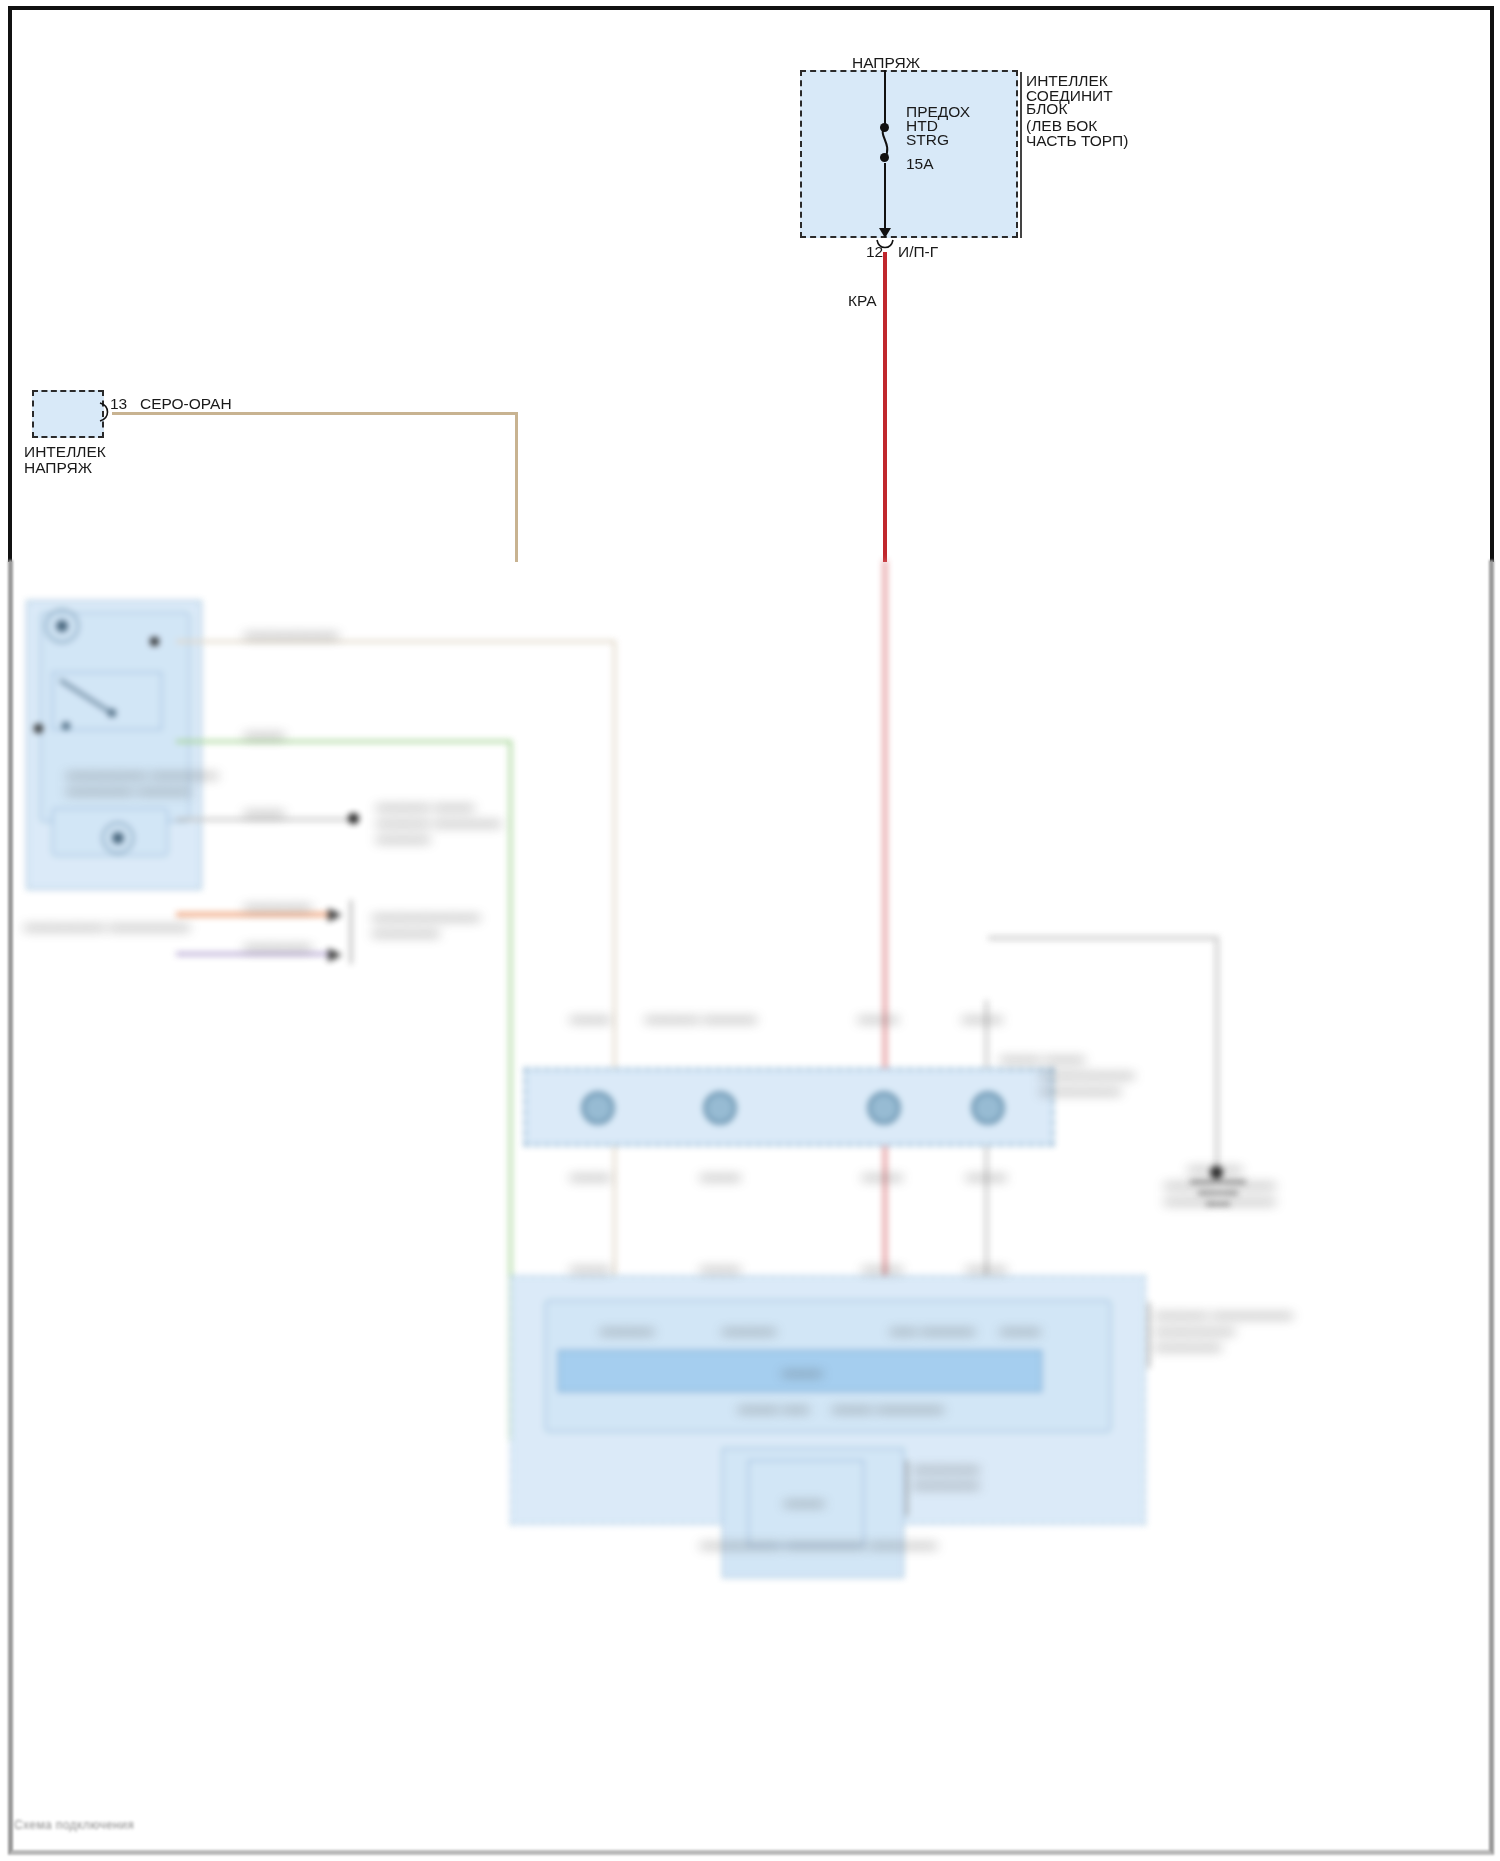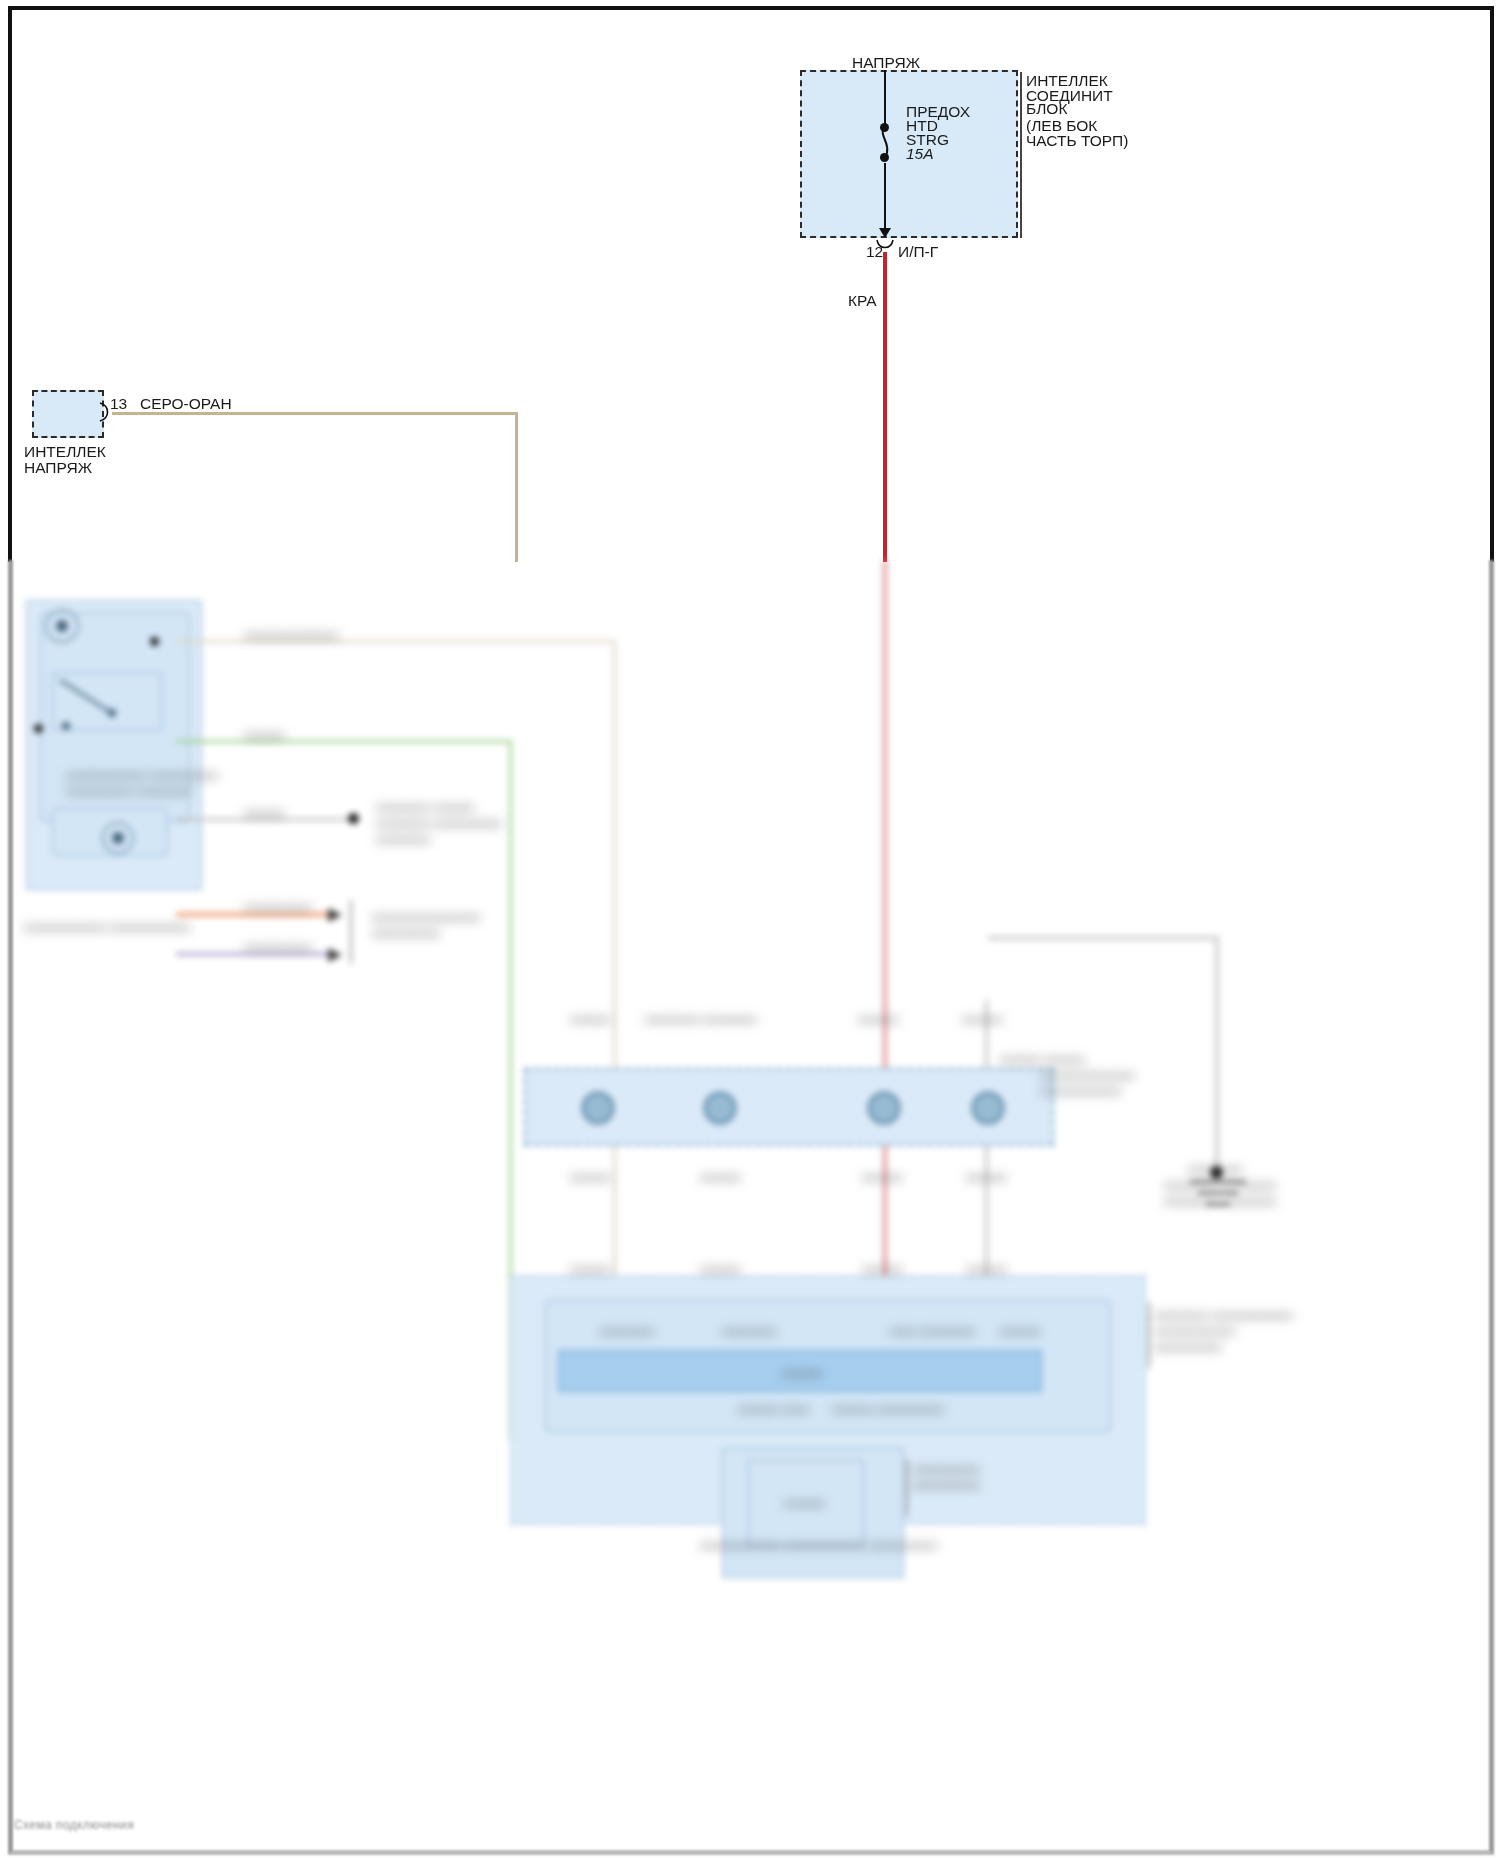--- a/index.html
+++ b/index.html
@@ -56,21 +56,21 @@
 
   <svg style="position:absolute;left:874px;top:124px;width:24px;height:44px;overflow:visible;">
     <path d="M11,4 C 3,10 19,20 11,34" fill="none" stroke="#111" stroke-width="2"></path>
   </svg>
   <div class="dot" style="left:880px;top:123px;width:9px;height:9px;"></div>
   <div class="dot" style="left:880px;top:153px;width:9px;height:9px;"></div>
 
   <div class="lbl t15" style="left:906px;top:103px;">ПРЕДОХ</div>
   <div class="lbl t15" style="left:906px;top:117px;">HTD</div>
   <div class="lbl t15" style="left:906px;top:131px;">STRG</div>
-  <div class="lbl t15" style="left:906px;top:145px;font-style:italic;">15A</div>
+  <div class="lbl t15" style="left:906px;top:155px;">15A</div>
 
   <div class="wire" style="left:884px;top:163px;width:2px;height:67px;background:#111;"></div>
   <svg style="position:absolute;left:877px;top:225px;width:16px;height:16px;overflow:visible;">
     <path d="M8,13 L2,3 L14,3 Z" fill="#111"></path>
   </svg>
 
   <svg style="position:absolute;left:876px;top:240px;width:18px;height:14px;overflow:visible;">
     <path d="M1,0 C 3,10 15,10 17,0" fill="none" stroke="#111" stroke-width="1.6"></path>
   </svg>
 

